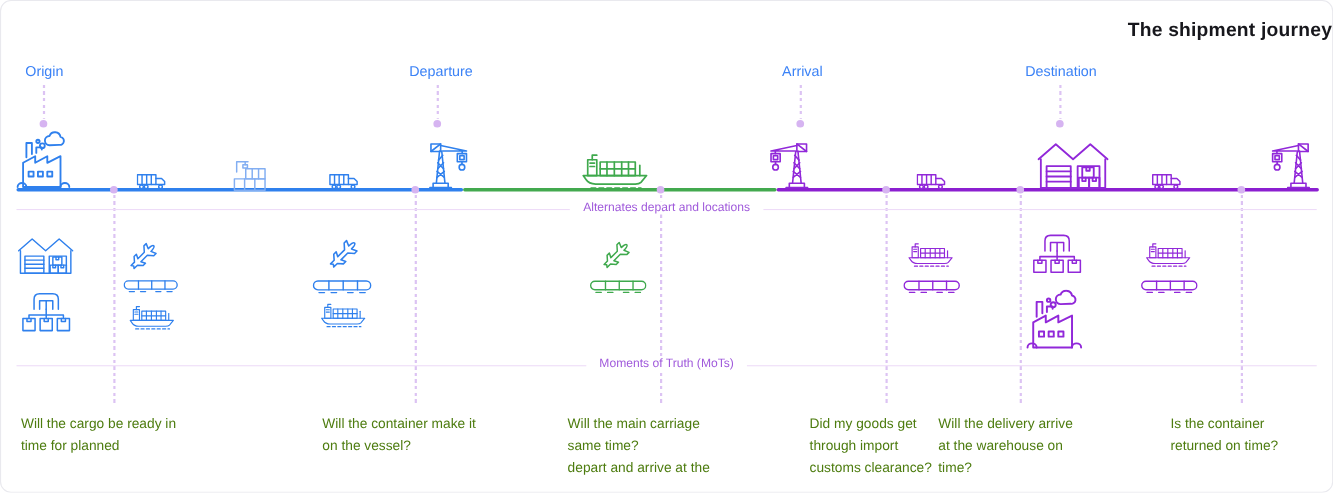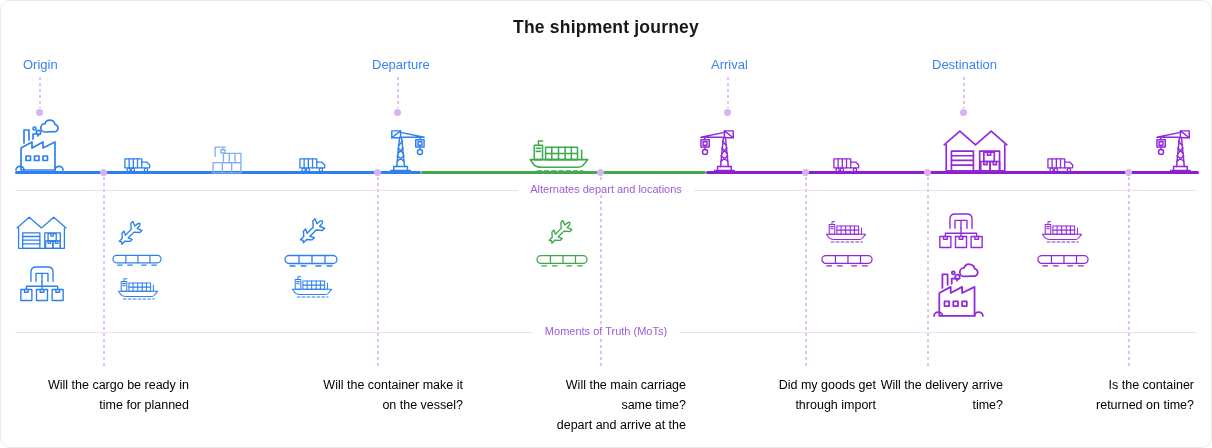--- a/index.html
+++ b/index.html
@@ -1,28 +1,28 @@
 <!DOCTYPE html>
 <html><head>
 <meta charset="utf-8">
 <style>
   html,body{margin:0;padding:0;background:#fff;}
   .stage{position:relative;width:1212px;height:448px;background:#fff;border:1px solid #e9e9ee;
          border-radius:10px;font-family:"Liberation Sans",sans-serif;overflow:hidden;box-sizing:border-box;}
-  .title{position:absolute;top:16px;left:0;right:0;text-align:center;font-size:17.5px;font-weight:700;
+  .title{position:absolute;top:16px;left:0;right:0;text-align:right;font-size:17.5px;font-weight:700;
          color:#17171c;letter-spacing:.2px;}
   .slabel{position:absolute;top:56px;font-size:13px;color:#3b82f6;}
   .seg{position:absolute;top:170px;height:3px;border-radius:2px;}
   .seg-blue{background:#2F80ED;} .seg-green{background:#43A94F;} .seg-purple{background:#8B1FD0;}
   .vdash{position:absolute;width:2px;background:repeating-linear-gradient(to bottom,#dcc3f3 0 3px,transparent 3px 6px);}
   .dot{position:absolute;width:7px;height:7px;border-radius:50%;background:#d6b4f1;}
   .hline{position:absolute;left:14px;right:14px;height:1px;background:#eedcf8;}
   .bandlabel{position:absolute;left:0;right:0;text-align:center;font-size:11px;color:#a05adb;}
   .bandlabel span{background:#fff;padding:0 12px;}
-  .q{position:absolute;top:374px;font-size:12.5px;line-height:20px;color:#000000;text-align:right;}
+  .q{position:absolute;top:374px;font-size:12.5px;line-height:20px;color:#4d7c0f;text-align:left;}
   .ic{position:absolute;}
   .flip{transform:scaleX(-1);}
   .c-blue{color:#2F80ED;} .c-lblue{color:#82AEF2;} .c-green{color:#3FA94D;} .c-purple{color:#9128D9;}
 </style>
 </head>
 <body>
 
 <svg width="0" height="0" style="position:absolute" aria-hidden="true">
   <symbol id="i-factory" viewBox="0 0 54 54">
     <g fill="none" stroke="currentColor" stroke-width="1.7" stroke-linecap="round" stroke-linejoin="round">
@@ -264,23 +264,25 @@
     <div>on the vessel?</div>
   </div>
   <div class="q" style="left:515px;width:170px">
     <div>Will the main carriage</div>
     <div>same time?</div>
     <div>depart and arrive at the</div>
   </div>
   <div class="q" style="left:735px;width:140px">
     <div>Did my goods get</div>
     <div>through import</div>
+    <div>customs clearance?</div>
   </div>
   <div class="q" style="left:852px;width:150px">
     <div>Will the delivery arrive</div>
+    <div>at the warehouse on</div>
     <div>time?</div>
   </div>
   <div class="q" style="left:1063px;width:130px">
     <div>Is the container</div>
     <div>returned on time?</div>
   </div>
 
 </div>
 
 </body></html>

